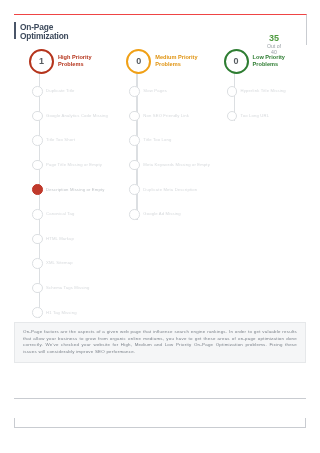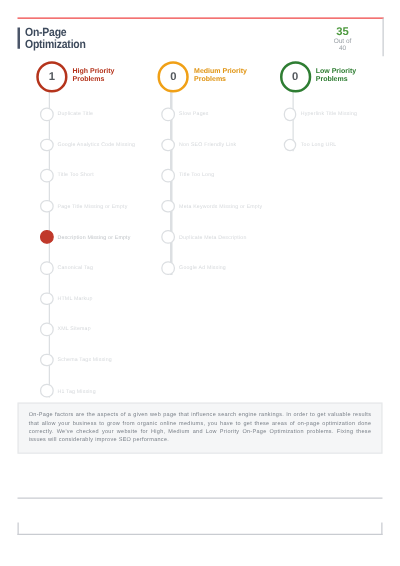--- a/index.html
+++ b/index.html
@@ -55,20 +55,21 @@
     right: 12px;
     top: 5px;
     text-align: center;
     width: 40px;
   }
   .score-num {
     font-size: 9px;
     font-weight: bold;
     color: #4e9a3f;
     line-height: 10px;
+    margin-top: 13px;
   }
   .score-outof {
     font-size: 5.2px;
     color: #9aa0a6;
     line-height: 6.2px;
   }
   .score-total {
     font-size: 5.2px;
     color: #9aa0a6;
     line-height: 6.2px;

